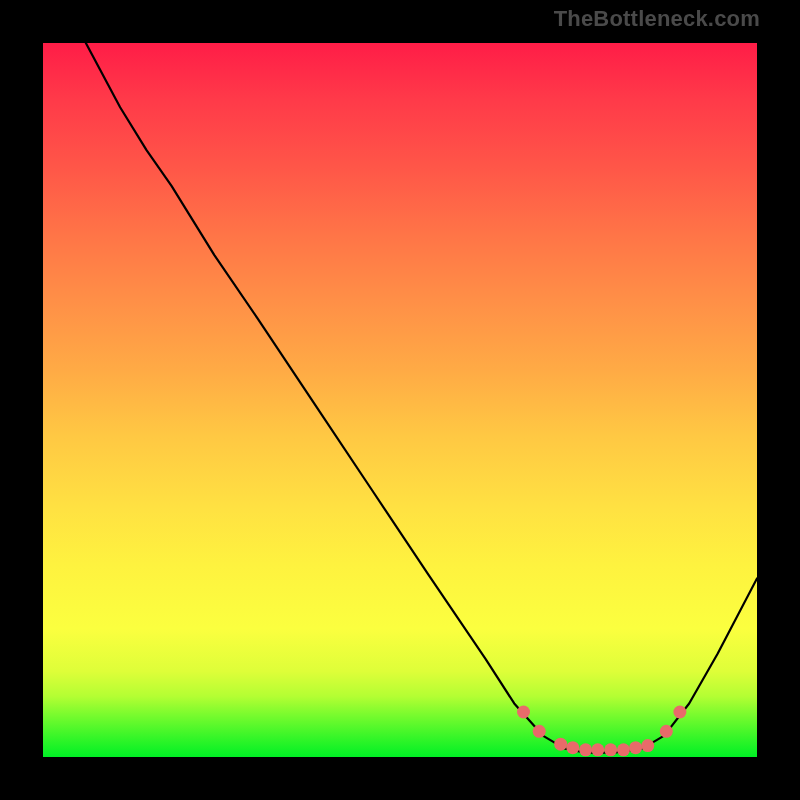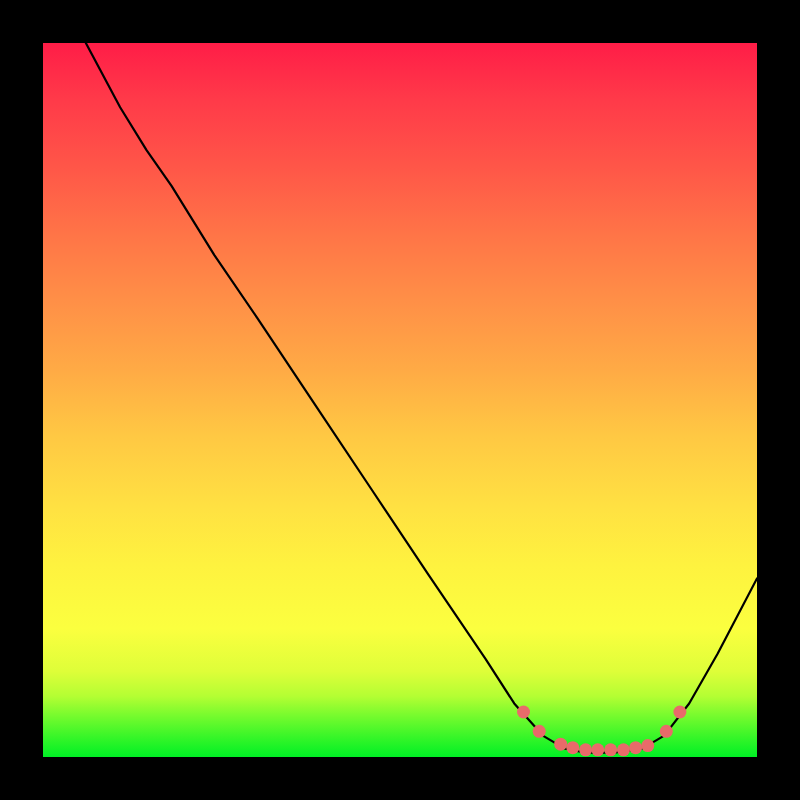--- a/index.html
+++ b/index.html
@@ -66,20 +66,21 @@
     font-size: 22px;
     font-weight: bold;
     color: #4a4a4a;
     letter-spacing: 0.2px;
   }
 </style>
 </head>
 <body>
 
 <div class="frame">
+  <div class="watermark">TheBottleneck.com</div>
   <div class="plot">
     <div class="gradient"></div>
     <svg class="overlay-svg" viewBox="0 0 714 714" preserveAspectRatio="none">
       <path id="curve-path" fill="none" stroke="#000" stroke-width="2.2" stroke-linecap="round" stroke-linejoin="round" d="M42.84 0.00 L77.11 64.26 L103.53 107.10 L128.52 142.80 L171.36 212.06 L214.20 274.89 L271.32 360.57 L328.44 446.25 L385.56 531.93 L442.68 616.18 L471.24 660.45 L499.80 692.58 L521.22 705.43 L542.64 709.72 L571.20 709.72 L599.76 705.43 L621.18 692.58 L646.17 660.45 L674.73 610.47 L714.00 535.50"></path>
       <g id="dots-group">
           <circle cx="480.52" cy="669.02" r="6.5" fill="#e86b6a"></circle>
           <circle cx="496.23" cy="688.30" r="6.5" fill="#e86b6a"></circle>
           <circle cx="517.65" cy="701.15" r="6.5" fill="#e86b6a"></circle>
           <circle cx="529.79" cy="704.72" r="6.5" fill="#e86b6a"></circle>
           <circle cx="542.64" cy="706.86" r="6.5" fill="#e86b6a"></circle>

